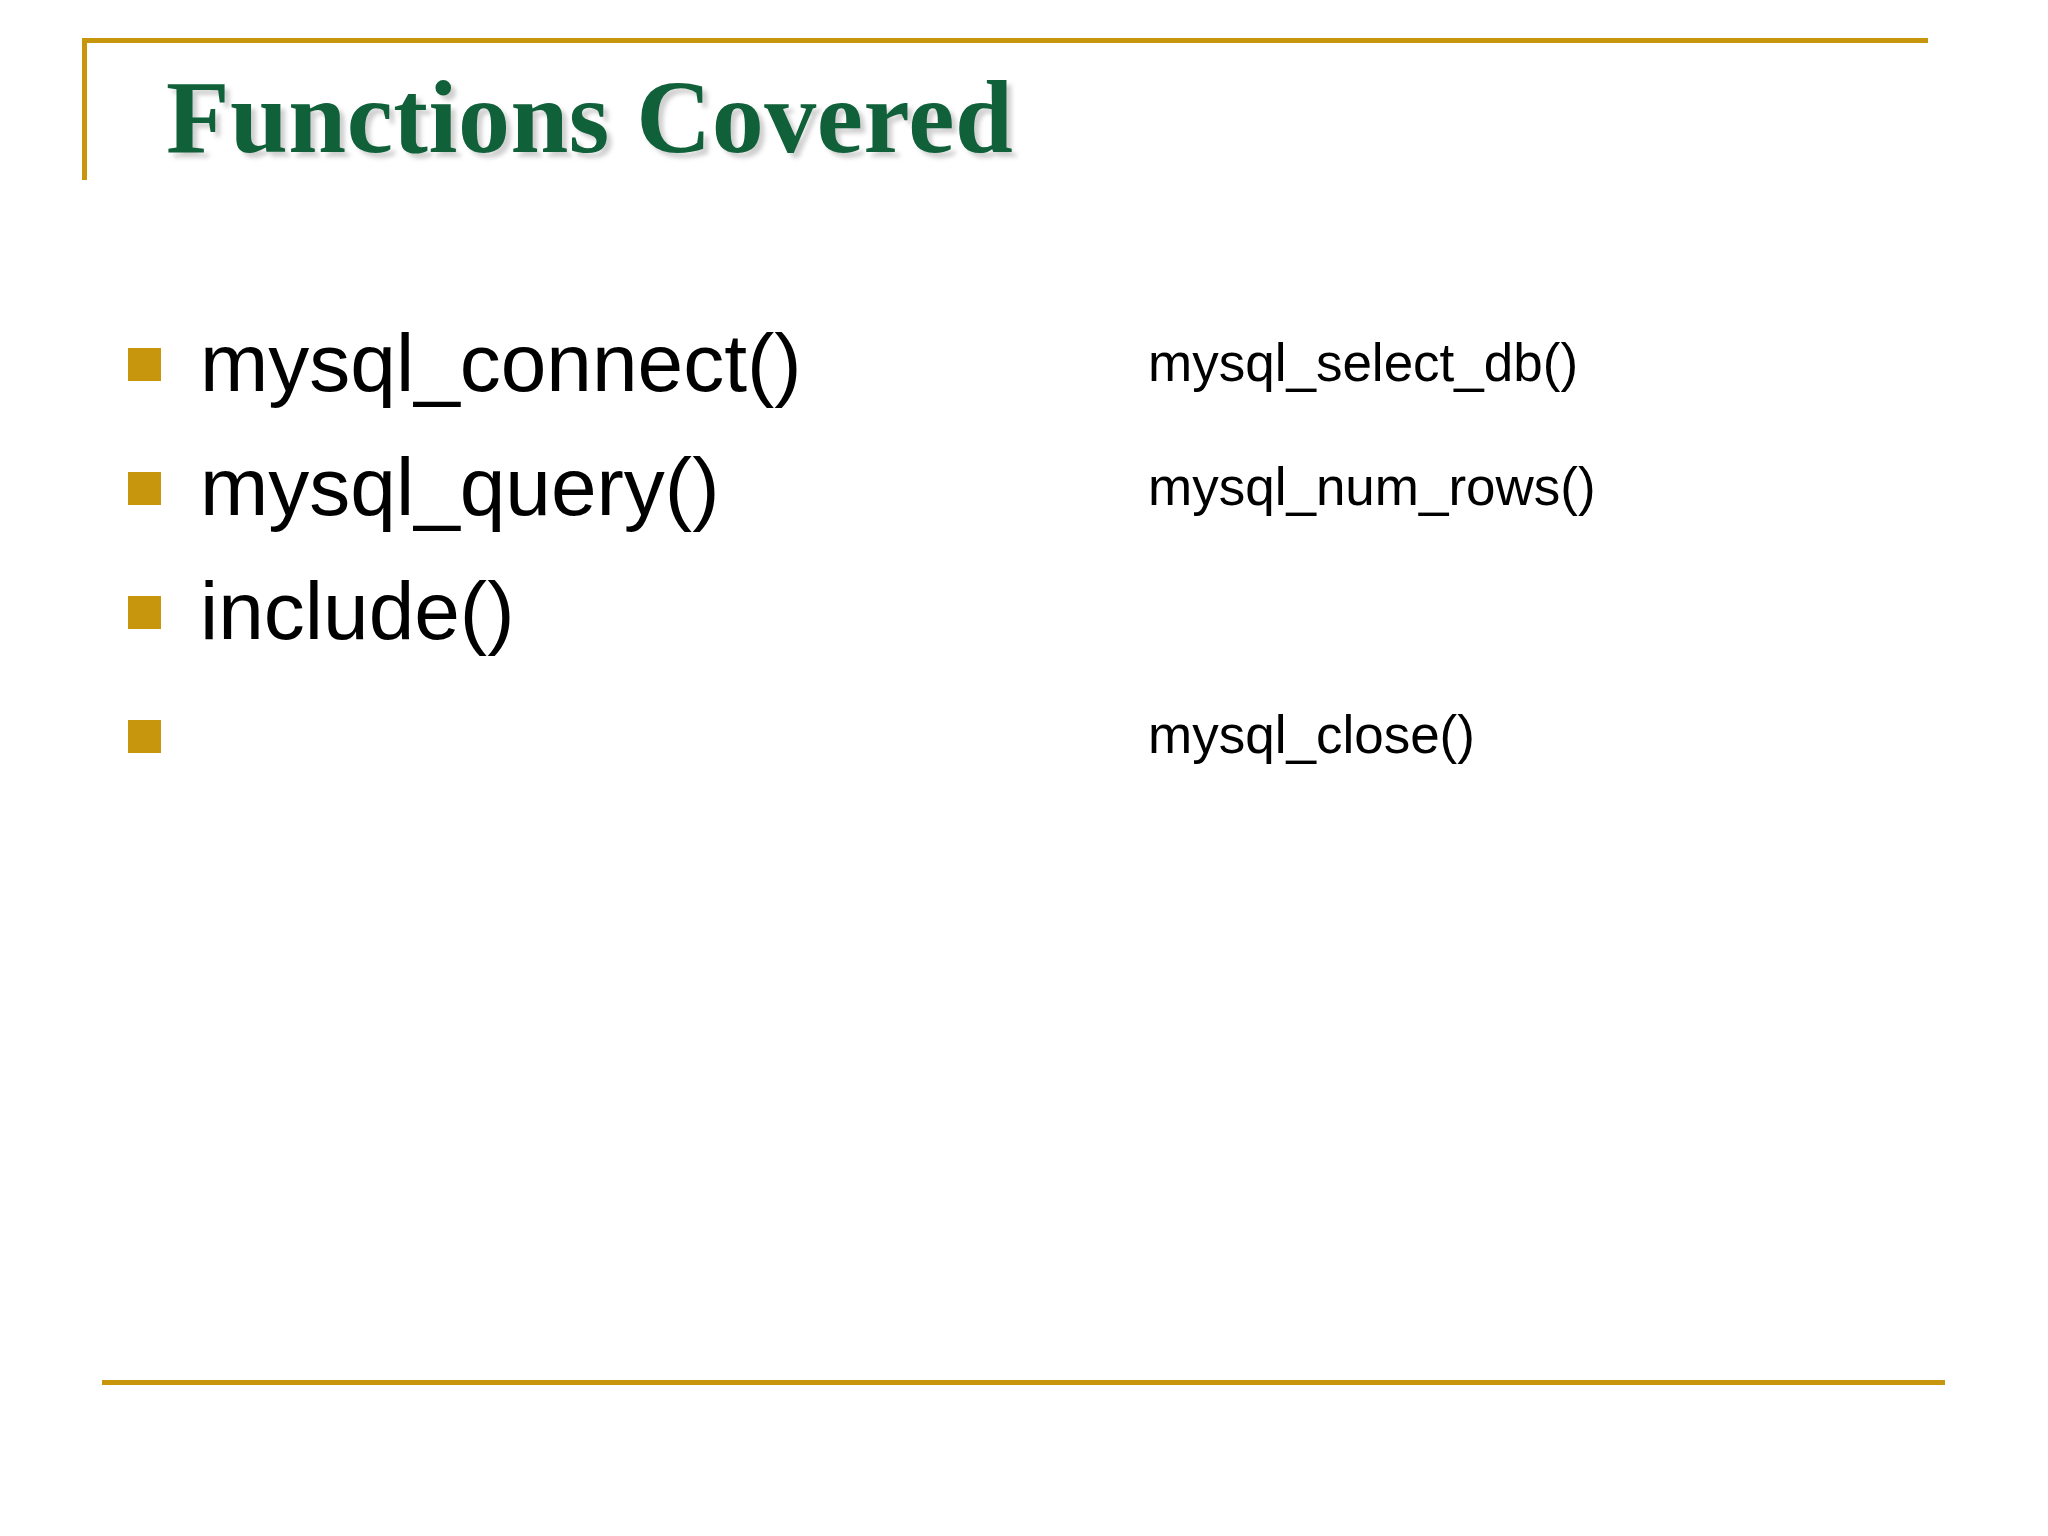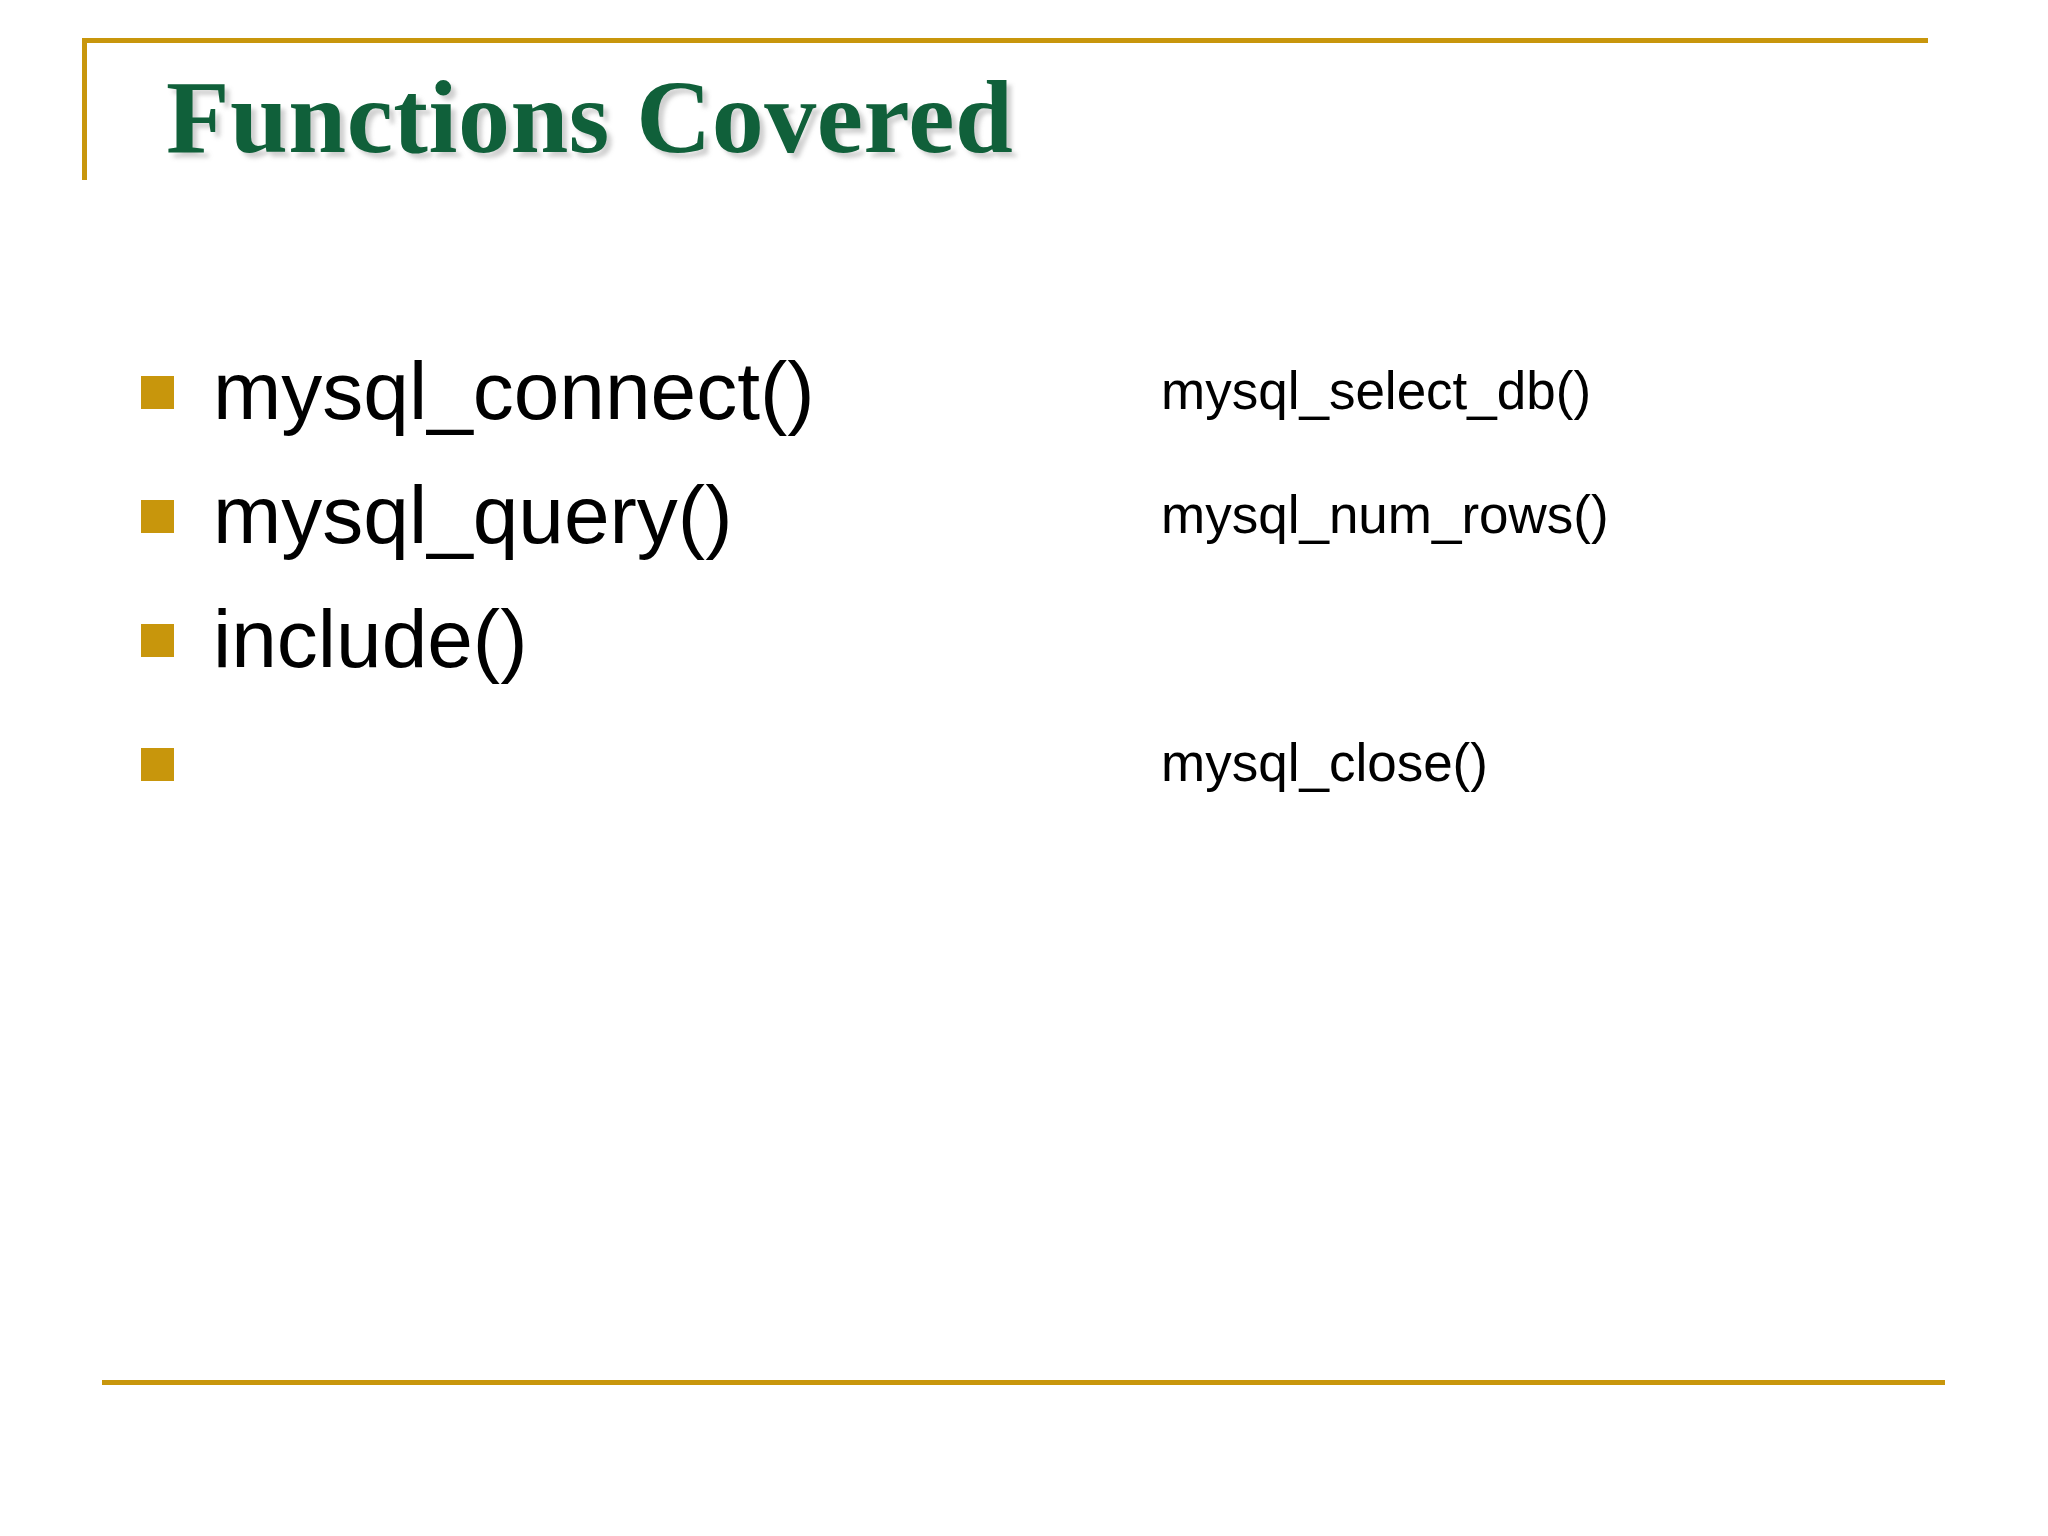--- a/index.html
+++ b/index.html
@@ -58,23 +58,22 @@
     letter-spacing: 0.5px;
     text-shadow: 5px 5px 4px rgba(120,120,120,0.35);
     white-space: nowrap;
     margin-left: 48px;
   }
 
   
   .content {
     position: absolute;
     left: 0;
-    top: 332px;
+    top: 304px;
     width: 1908px;
-    padding-left: 13px;
   }
   .row {
     position: relative;
     height: 124px;
     display: block;
   }
   .bullet {
     position: absolute;
     left: 128px;
     top: 44px;

